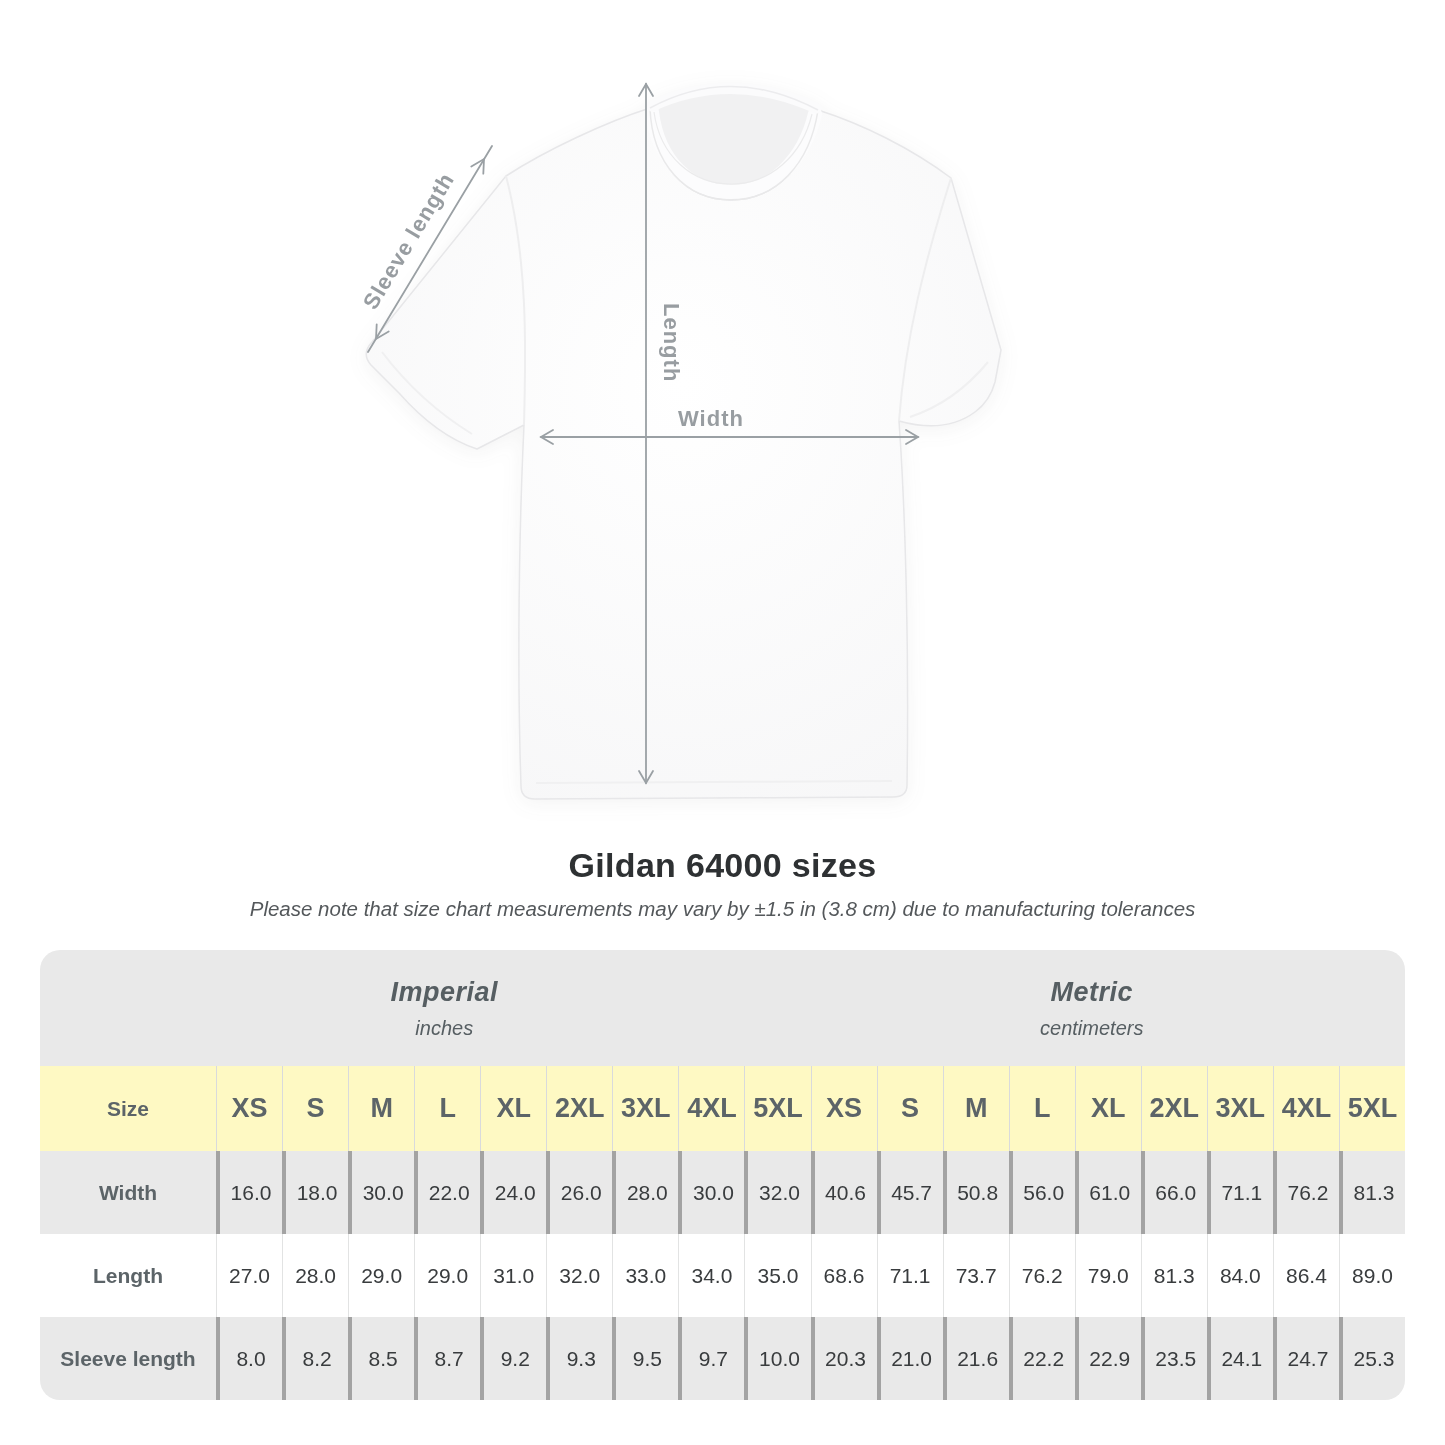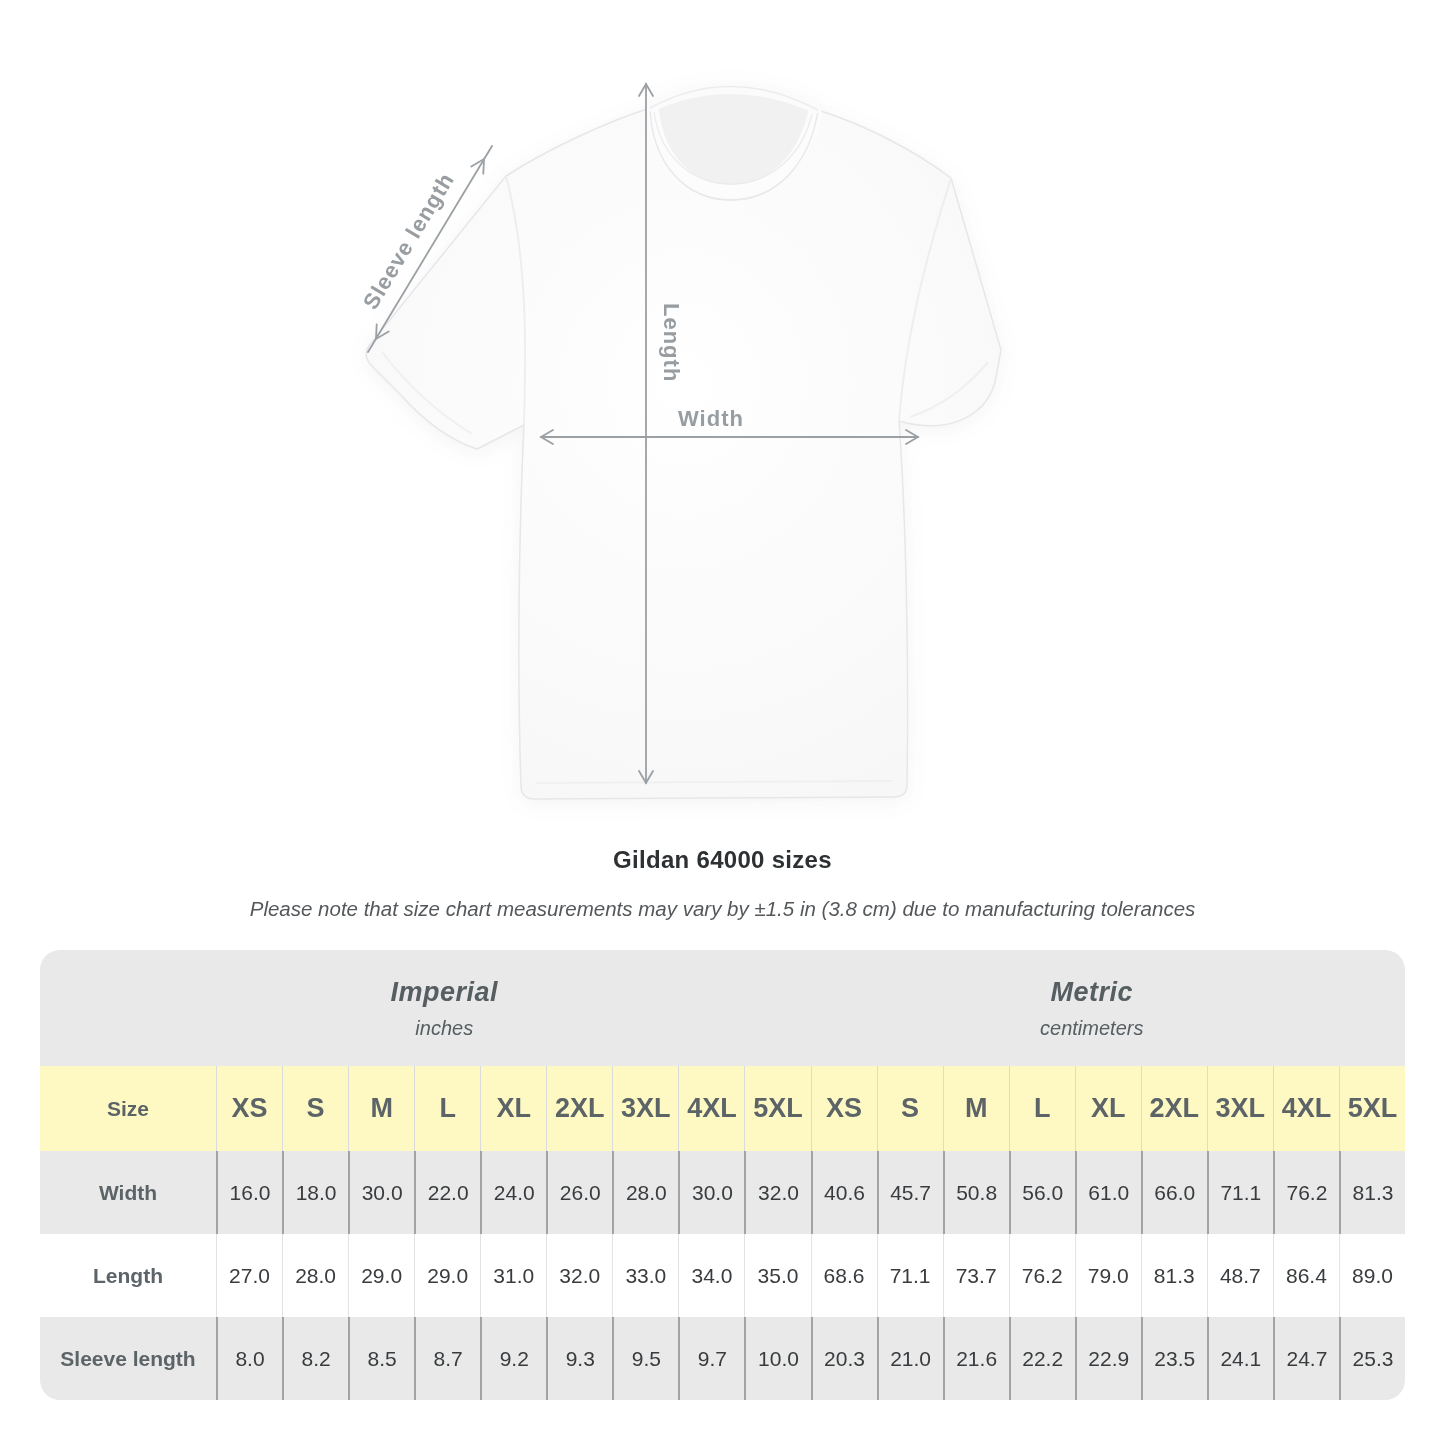--- a/index.html
+++ b/index.html
@@ -8,21 +8,21 @@
 
   
   .figure-svg{position:absolute;left:0;top:0;}
   .mlabel{position:absolute;font-weight:bold;color:#989da1;letter-spacing:1px;font-size:22px;}
   .mlabel.width-l{left:616px;top:406px;width:190px;text-align:center;}
   .mlabel.length-l{left:684px;top:303px;transform:rotate(90deg);transform-origin:0 0;white-space:nowrap;}
   .mlabel.sleeve-l{left:409px;top:241px;transform:translate(-50%,-50%) rotate(-59deg);white-space:nowrap;}
 
   
   .page-title{position:absolute;top:846px;left:0;width:1445px;text-align:center;
-    font-size:24px;font-weight:bold;color:#2e3133;letter-spacing:.3px;}
+    font-size:34px;font-weight:bold;color:#2e3133;letter-spacing:.3px;}
   .subtitle{position:absolute;top:897px;left:0;width:1445px;text-align:center;
     font-style:italic;font-size:20.5px;color:#54585b;}
 
   
   .size-table{position:absolute;left:40px;top:950px;width:1365px;border-radius:20px;overflow:hidden;}
   .trow{display:grid;grid-template-columns:176px repeat(18,1fr);}
   .group-row{height:116px;background:#e9e9e9;}
   .group{display:flex;flex-direction:column;align-items:center;justify-content:center;gap:9px;}
   .group-imperial{grid-column:1 / 11;padding-left:38px;}
   .group-metric{grid-column:11 / 20;padding-right:32px;}
@@ -37,21 +37,21 @@
   .rowhead{font-size:21px;font-weight:bold;color:#5c6468;}
   .hc{font-size:27px;font-weight:bold;color:#5c6468;}
   .dc{font-size:21px;color:#393c3e;}
 
   
   .header-row .cell:not(:first-child){border-left:1px solid #d9dadc;}
   .header-row .fd{border-left-width:2px;}
   .header-row .ms{border-left-width:4px;}
   .data-row .cell:not(:first-child){border-left:1px solid #e2e3e3;}
   .data-row .ms{border-left-width:4px;border-left-color:#e6e7e7;}
-  .data-row.gray .cell:not(:first-child){border-left:2px solid #a3a3a3;}
+  .data-row.gray .cell:not(:first-child){border-left:4px solid #a3a3a3;}
   .data-row.gray .ms{border-left-width:5px;}
 </style>
 </head>
 <body>
 
 <div class="page">
 
   <svg class="figure-svg" width="1445" height="1445" viewBox="0 0 1445 1445">
     <defs>
       <radialGradient id="teeGrad" cx="50%" cy="40%" r="75%">
@@ -190,21 +190,21 @@
       <div class="cell dc">32.0</div>
       <div class="cell dc">33.0</div>
       <div class="cell dc">34.0</div>
       <div class="cell dc">35.0</div>
       <div class="cell dc ms">68.6</div>
       <div class="cell dc">71.1</div>
       <div class="cell dc">73.7</div>
       <div class="cell dc">76.2</div>
       <div class="cell dc">79.0</div>
       <div class="cell dc">81.3</div>
-      <div class="cell dc">48.7</div>
+      <div class="cell dc">84.0</div>
       <div class="cell dc">86.4</div>
       <div class="cell dc">89.0</div>
     </div>
 
     <div class="trow data-row gray">
       <div class="cell rowhead">Sleeve length</div>
       <div class="cell dc fd">8.0</div>
       <div class="cell dc">8.2</div>
       <div class="cell dc">8.5</div>
       <div class="cell dc">8.7</div>

